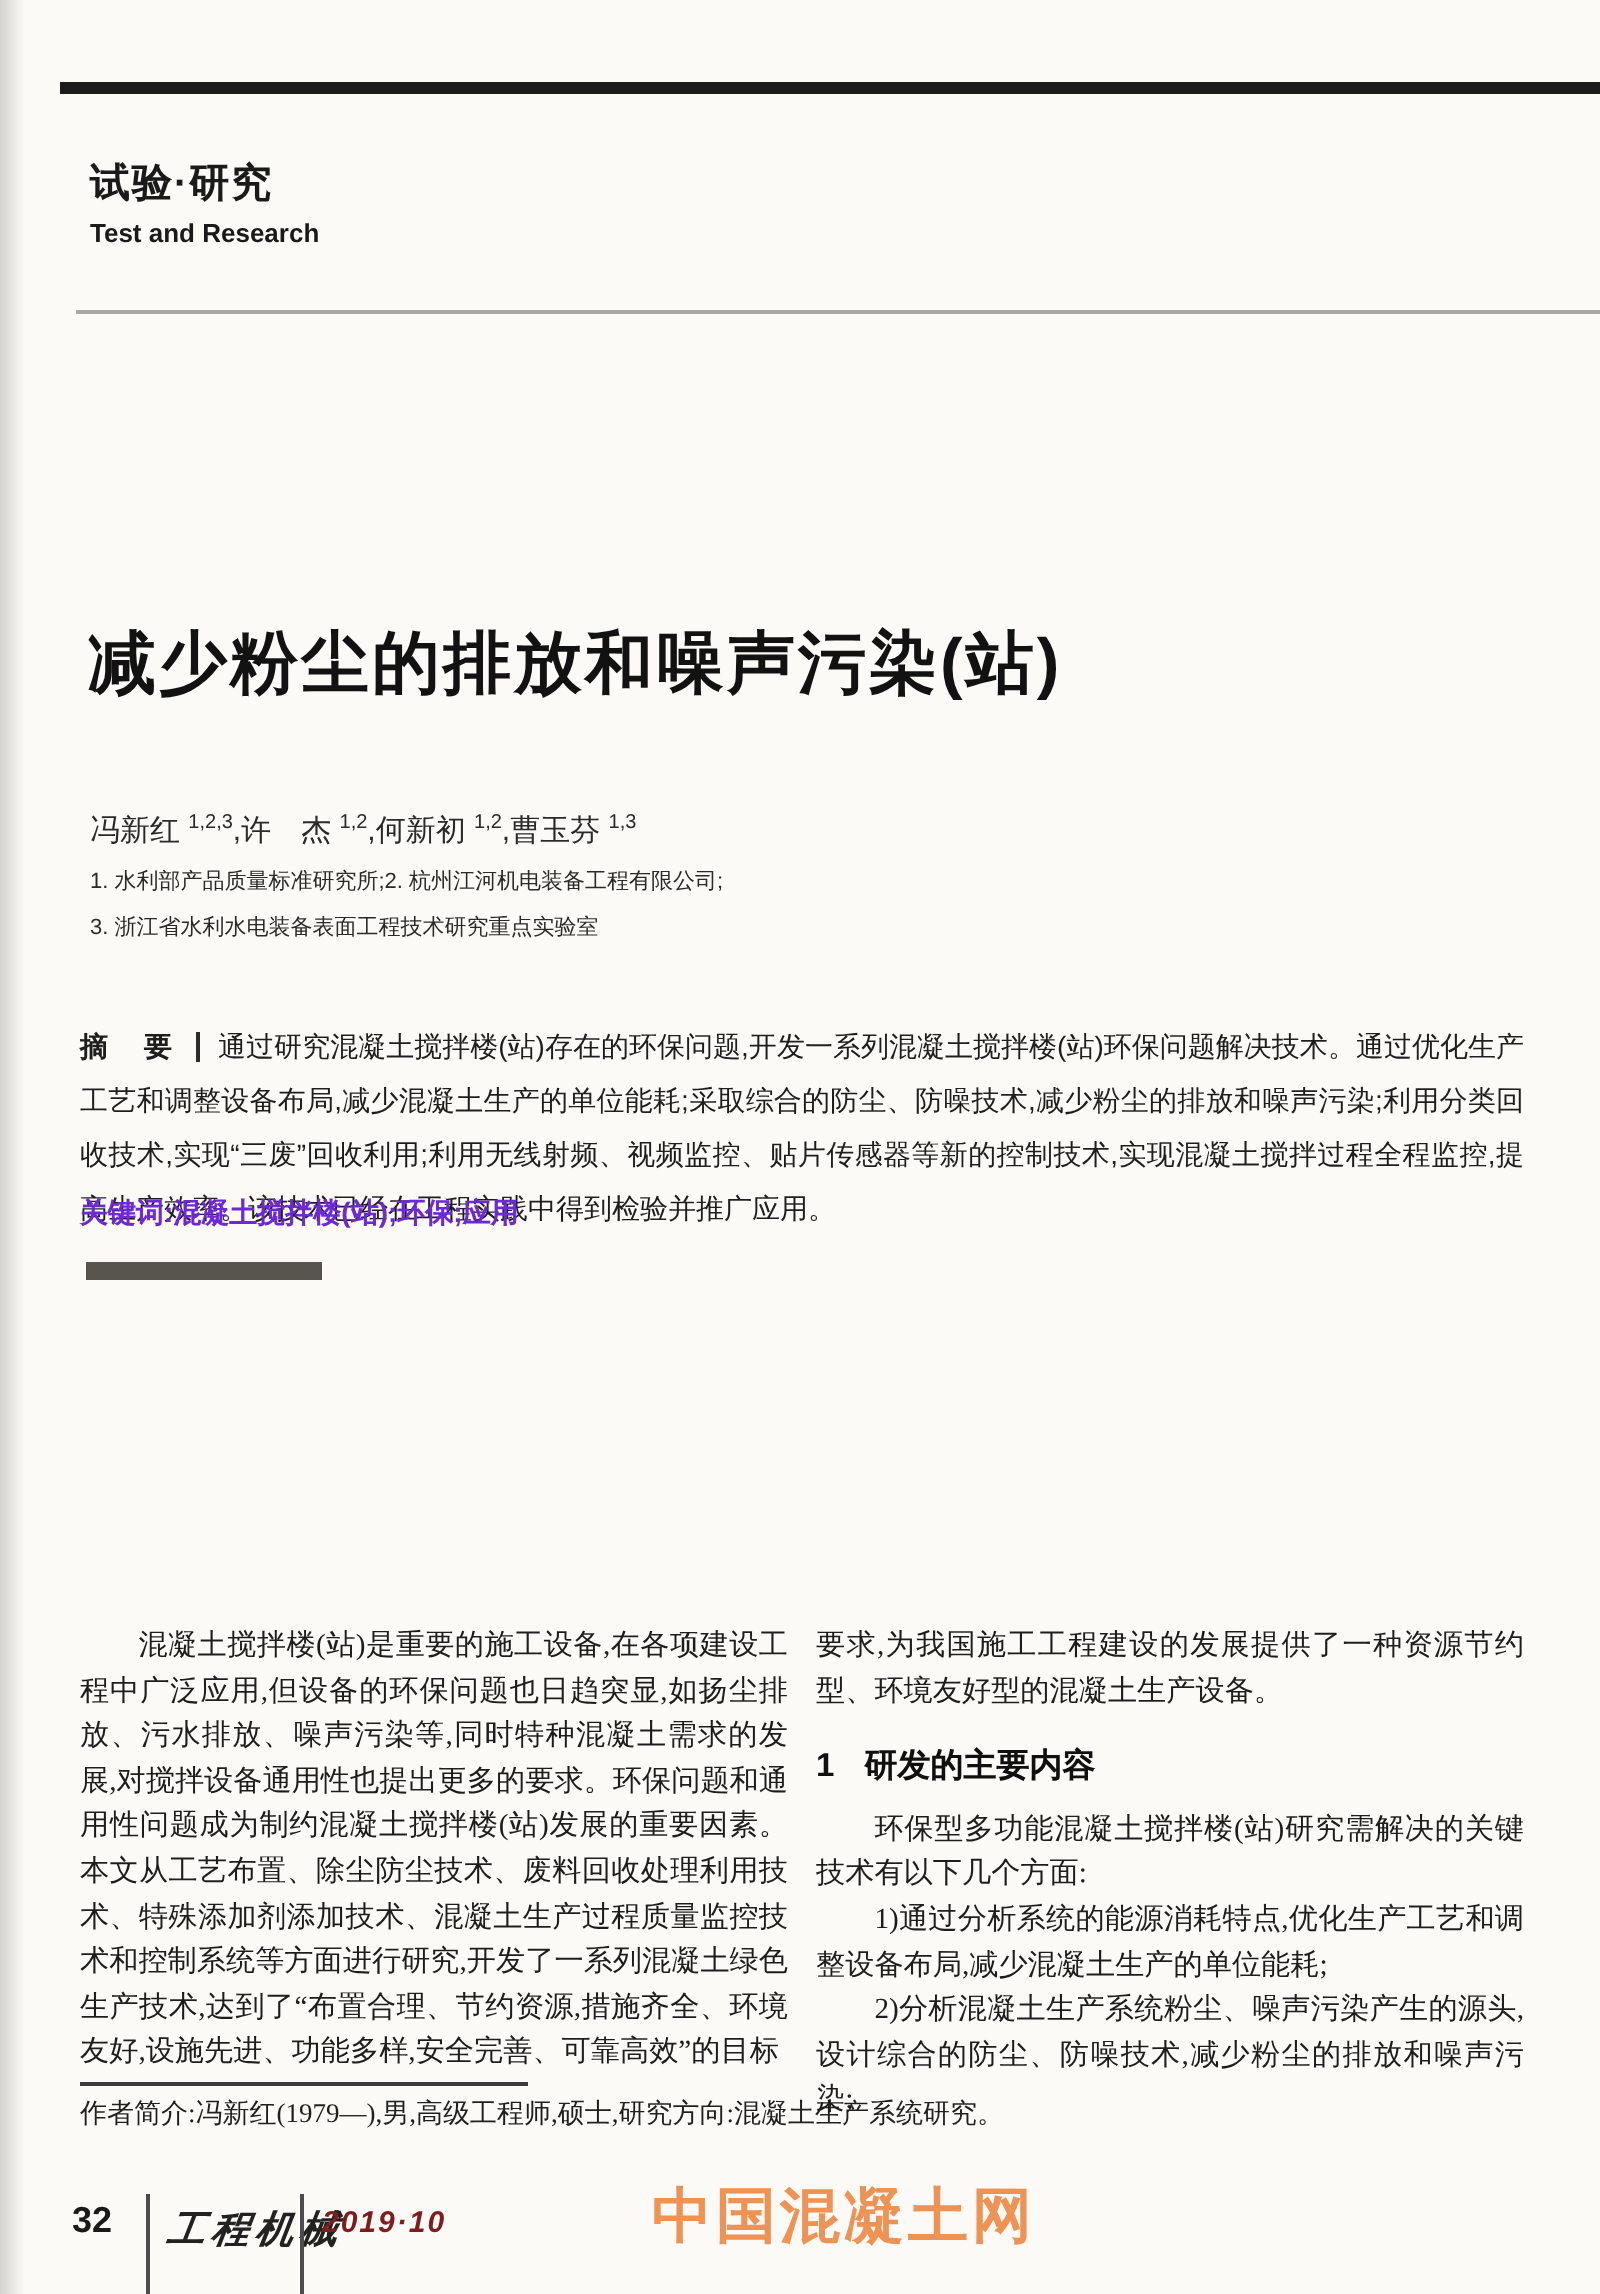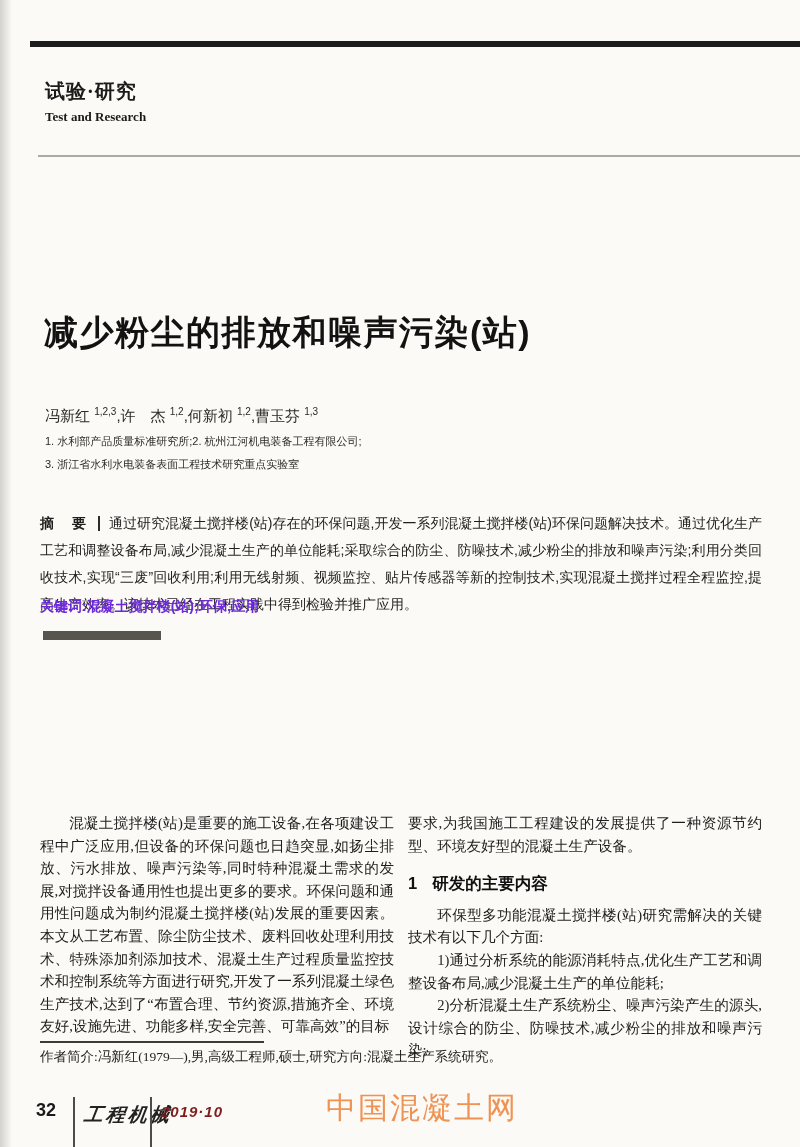--- a/index.html
+++ b/index.html
@@ -9,21 +9,21 @@
     font-family:"Liberation Sans","DejaVu Sans",sans-serif;
     color:#232323;
   }
   .edge-left {
     position:absolute; left:0; top:0; bottom:0; width:12px;
     background:linear-gradient(90deg, rgba(110,105,98,0.28), rgba(110,105,98,0));
     pointer-events:none;
   }
   .top-bar { position:absolute; left:30px; right:0; top:41px; height:6px; background:#1c1c1c; }
 
-  .section { position:absolute; left:45px; top:78px;font-family:Liberation Serif, serif; }
+  .section { position:absolute; left:45px; top:78px; }
   .section-zh { font-size:20px; font-weight:bold; letter-spacing:1px; color:#1a1a1a; }
   .section-en { font-size:13px; font-weight:bold; margin-top:4px; color:#1a1a1a; }
 
   .rule-thin { position:absolute; left:38px; right:0; top:155px; height:2px; background:#a9a9a5; }
 
   .title {
     position:absolute; left:44px; top:286px; width:700px;
     font-size:34px; font-weight:bold; color:#121212; line-height:1.38; letter-spacing:1.5px;
   }
 
@@ -75,21 +75,21 @@
     position:absolute; left:84px; top:1102px;
     font-family:"Liberation Serif","DejaVu Serif",serif;
     font-style:italic; font-weight:bold; font-size:19px; letter-spacing:3px;
     transform:skewX(-8deg); color:#222;
   }
   .footer-bar-2 { position:absolute; left:150px; top:1097px; bottom:0; width:2px; background:#4c4c4c; }
   .issue { position:absolute; left:161px; top:1103px; font-style:italic; font-weight:bold; font-size:15px; letter-spacing:1px; color:#7f1d1d; }
 
   .watermark {
     position:absolute; left:326px; top:1088px;
-    font-size:30px; letter-spacing:2px; font-weight:400;
+    font-size:30px; letter-spacing:2px; font-weight:700;
   }
 </style>
 </head>
 <body>
 
 <div class="page">
   <div class="edge-left"></div>
 
   <div class="top-bar" style="background: rgb(28, 28, 28);"></div>
 

